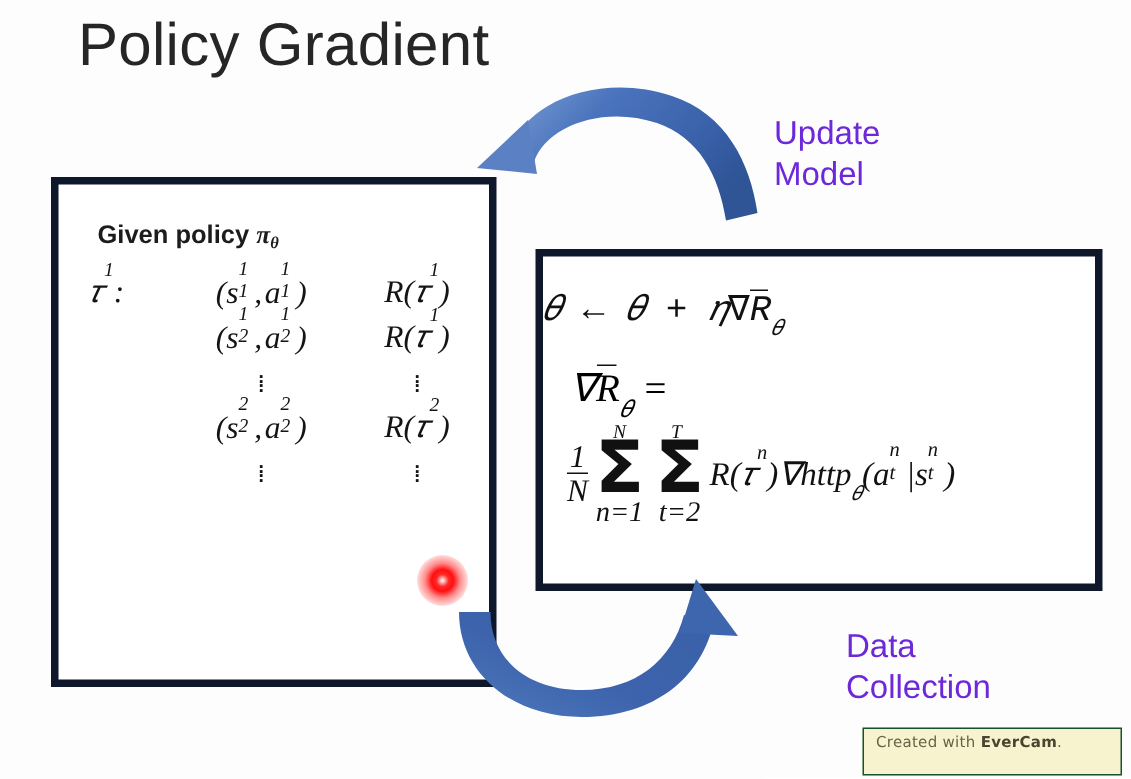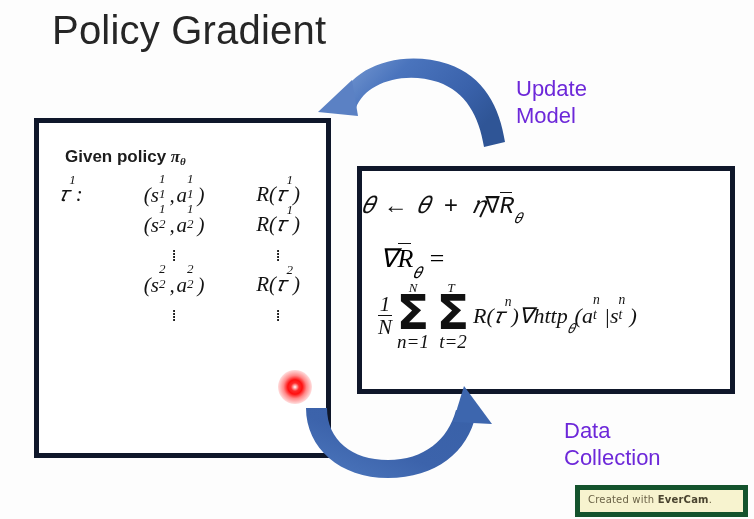--- a/index.html
+++ b/index.html
@@ -245,21 +245,21 @@
   }
 
   
   #watermark {
     position: absolute;
     left: 575px;
     top: 485px;
     width: 173px;
     height: 32px;
     background: #f7f3cf;
-    border: 5px solid #14532d;
+    border: 1px solid #14532d;
     box-sizing: border-box;
     padding: 3px 0 0 8px;
     font-family: "DejaVu Sans", sans-serif;
     font-size: 10px;
     color: #6a6246;
     line-height: 1.32;
     letter-spacing: 0.2px;
   }
   #watermark .brand { font-weight: 700; color: #4a4430; }
 </style>

